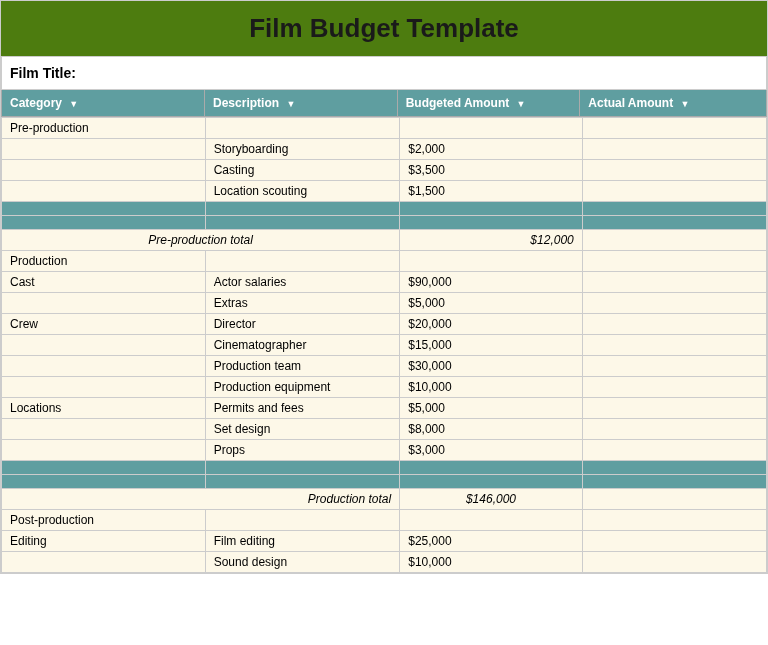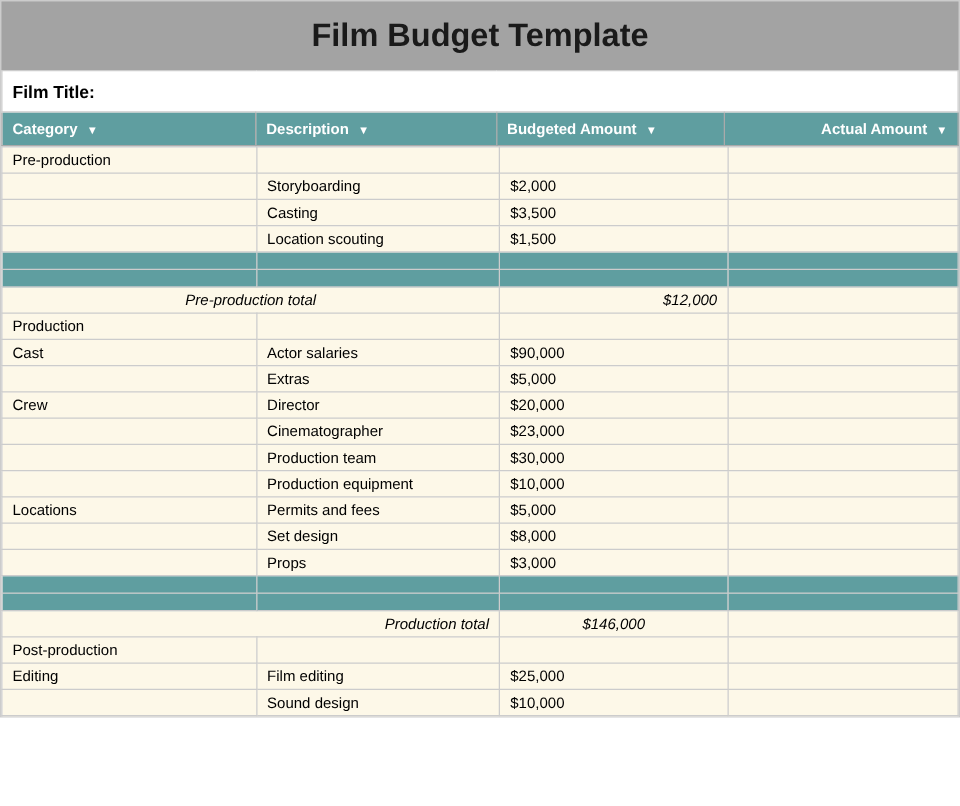--- a/index.html
+++ b/index.html
@@ -8,21 +8,21 @@
       font-size: 12px;
       background: #fff;
       width: 768px;
       min-height: 645px;
     }
     .page {
       width: 768px;
       border: 1px solid #ccc;
     }
     .title-bar {
-      background-color: #a3a3a3;
+      background-color: #4d7c0f;
       text-align: center;
       padding: 12px 0;
     }
     .title-bar h1 {
       font-size: 26px;
       font-weight: bold;
       color: #1a1a1a;
       font-family: Arial, sans-serif;
     }
     table {
@@ -55,21 +55,21 @@
       padding: 2px;
     }
     tr.total-row td {
       background-color: #fdf8e8;
       font-style: italic;
       text-align: center;
     }
     .col-category { width: 212px; }
     .col-description { width: 200px; }
     .col-budgeted { width: 190px; }
-    .col-actual { width: 195px; text-align: right; }
+    .col-actual { width: 195px; }
   </style>
 </head>
 <body>
 
 <div class="page">
   <div class="title-bar">
     <h1>Film Budget Template</h1>
   </div>
 
   <table>
@@ -170,21 +170,21 @@
           </tr>
           <tr>
             <td>Crew</td>
             <td>Director</td>
             <td>$20,000</td>
             <td></td>
           </tr>
           <tr>
             <td></td>
             <td>Cinematographer</td>
-            <td>$23,000</td>
+            <td>$15,000</td>
             <td></td>
           </tr>
           <tr>
             <td></td>
             <td>Production team</td>
             <td>$30,000</td>
             <td></td>
           </tr>
           <tr>
             <td></td>

